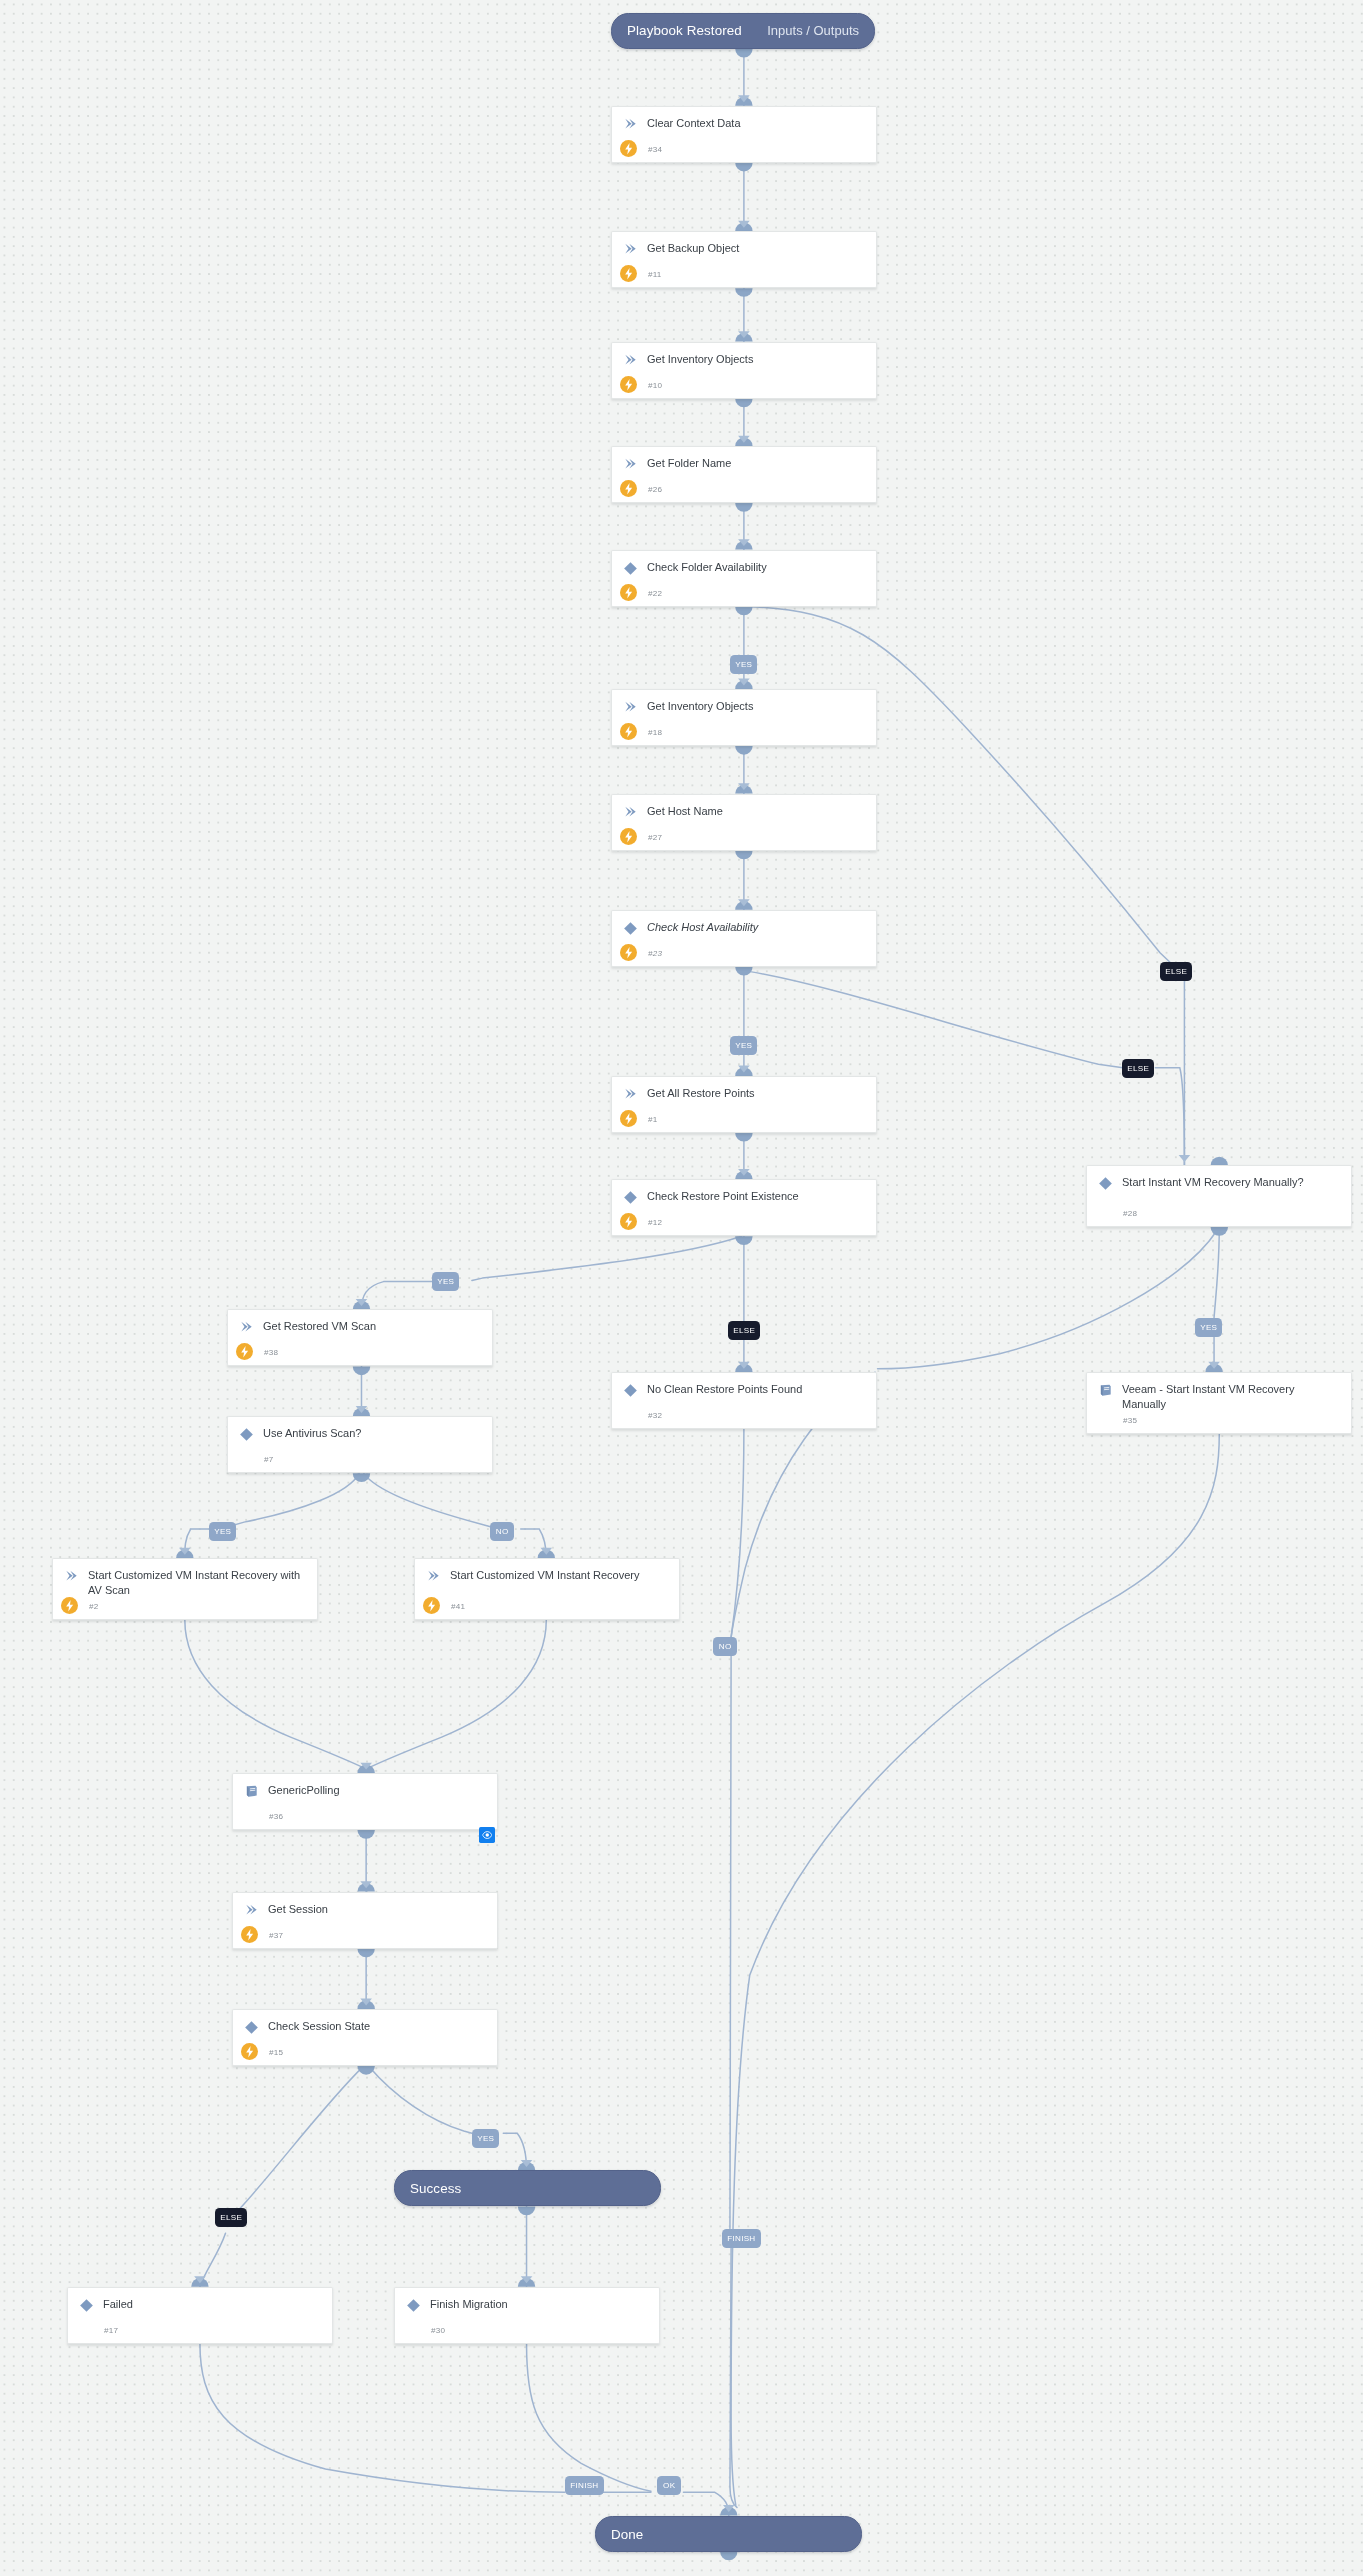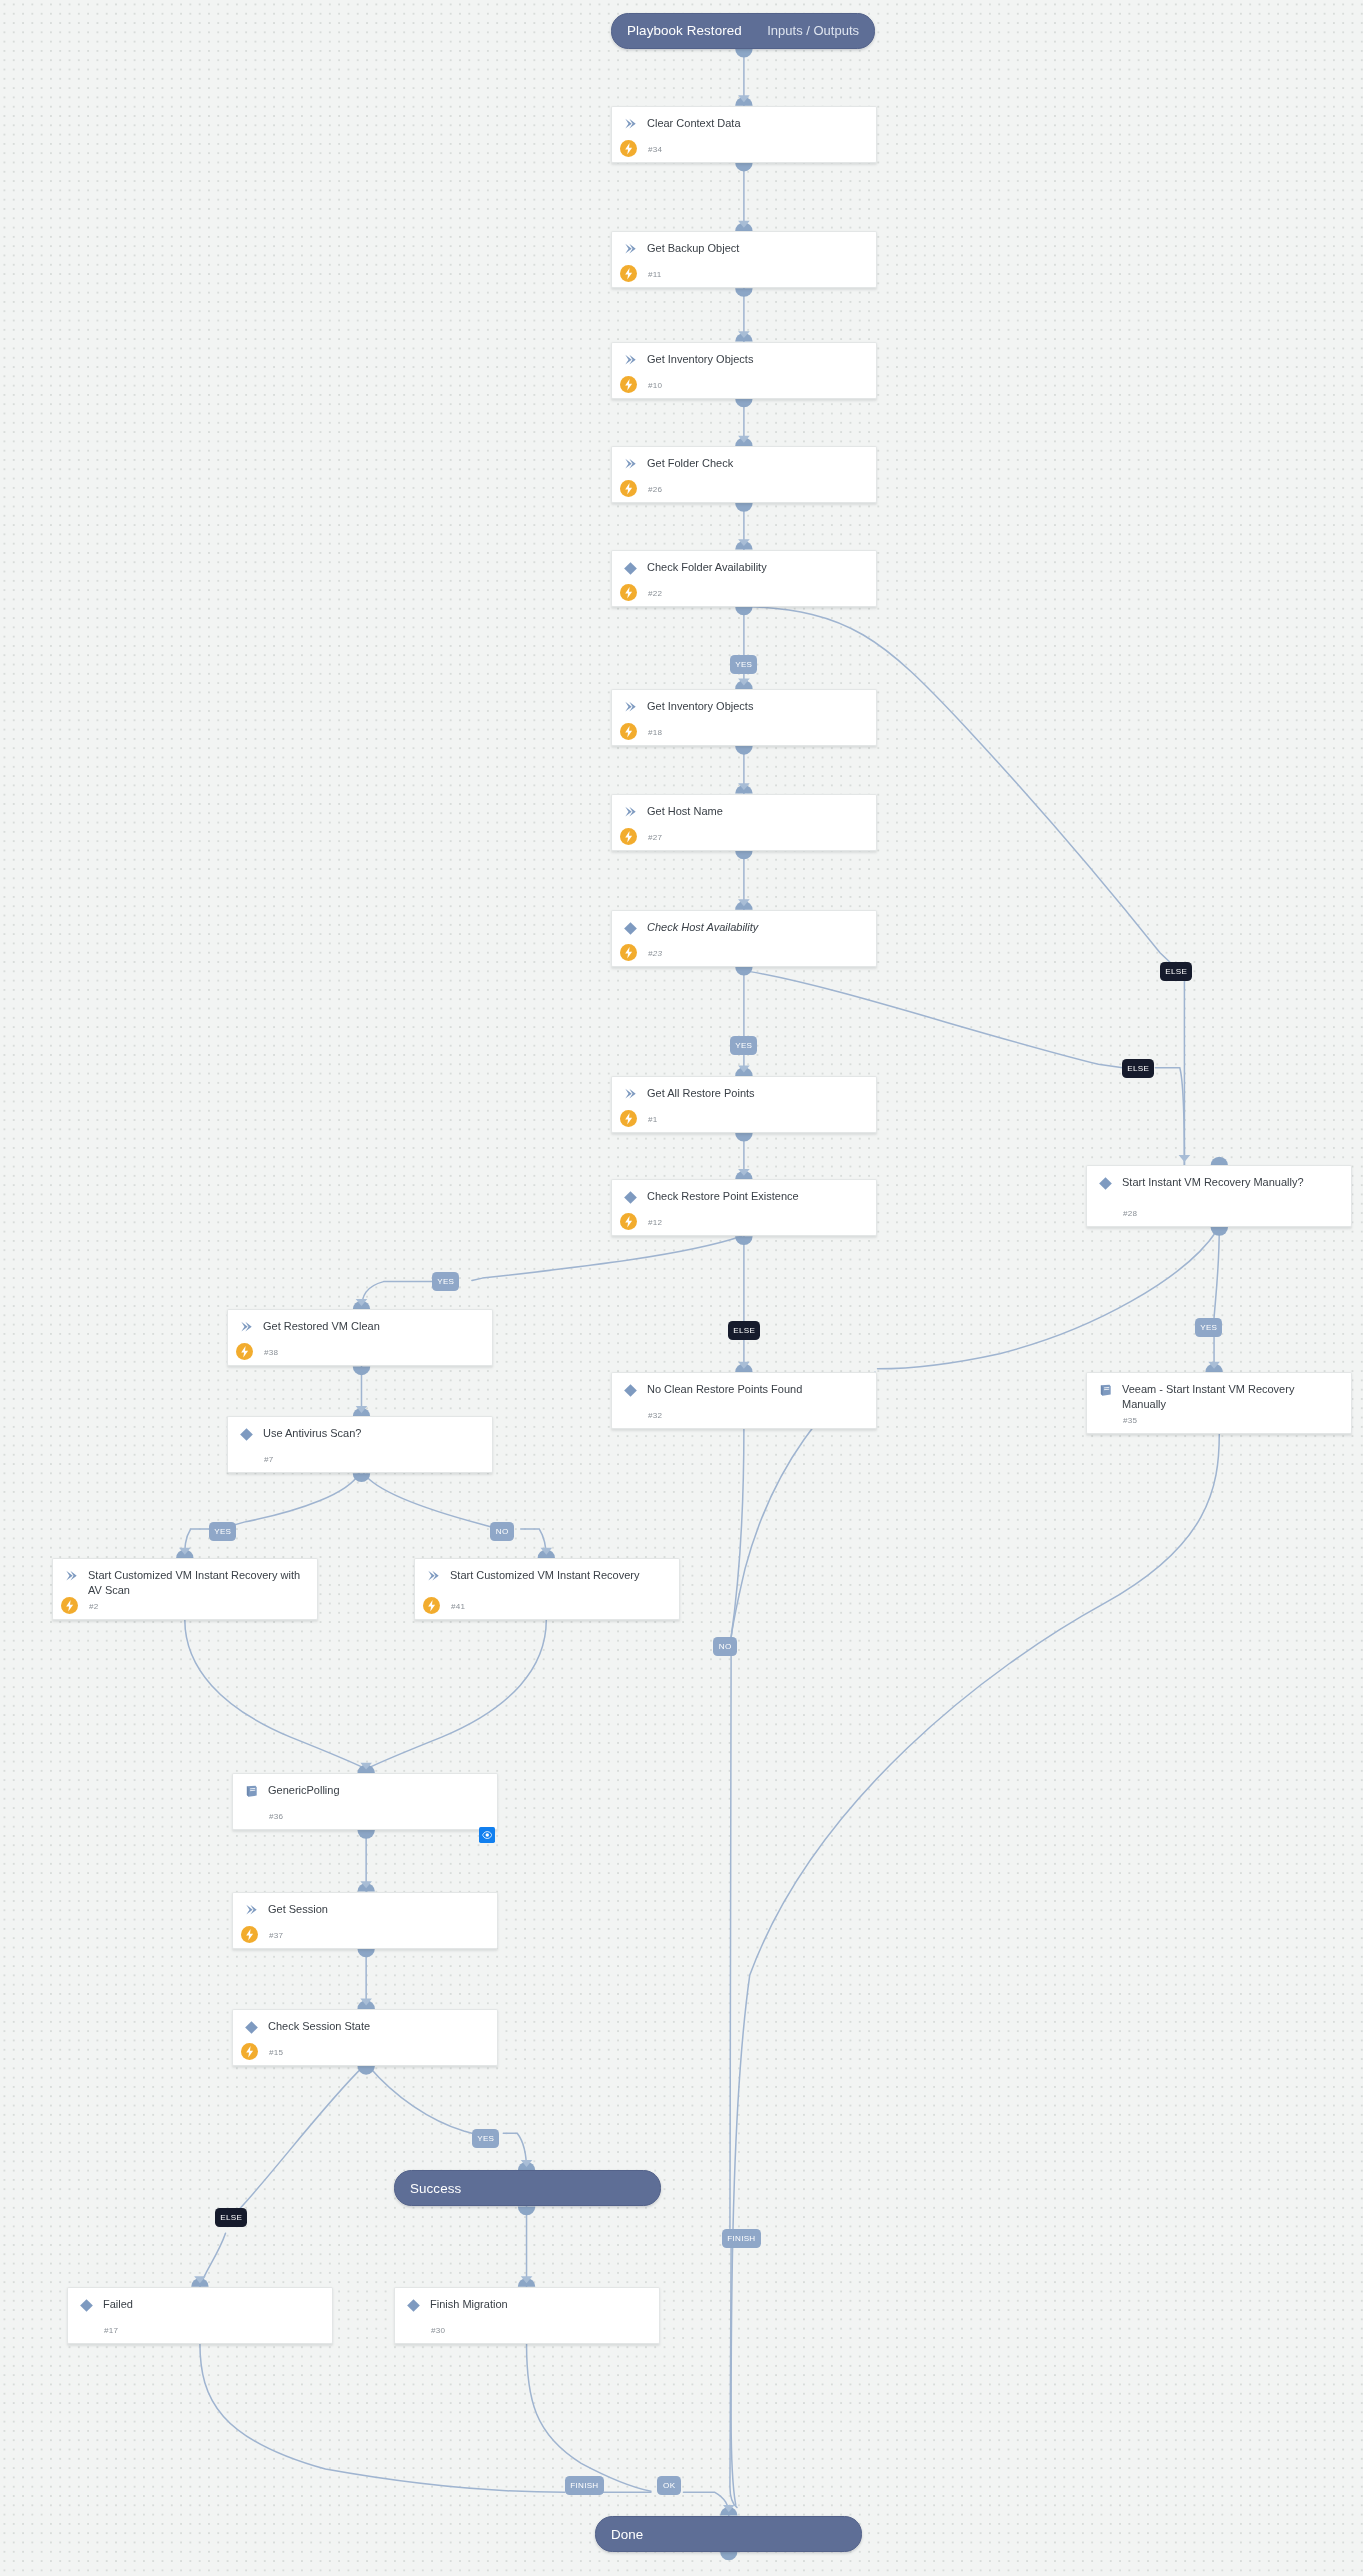--- a/index.html
+++ b/index.html
@@ -318,21 +318,21 @@
             <path d="M9.6 0 L2 11 L7 11 L5.6 20 L14 8.4 L8.6 8.4 Z" fill="#ffffff"></path>
           </svg>
         </div>
       </div>
       <div class="card" style="left: 611px; top: 446px; width: 266px; height: 57px;">
         <div class="card-head">
           <div class="card-ico"><svg width="15" height="14" viewBox="0 0 26 24">
               <path d="M4 3 L15 11.5 L4 20 L9.5 11.5 Z" fill="#7e9ac0"></path>
               <path d="M11 3 L22 11.5 L11 20 L16.5 11.5 Z" fill="#7e9ac0"></path>
             </svg></div>
-          <div class="card-title">Get Folder Check</div>
+          <div class="card-title">Get Folder Name</div>
         </div>
         <div class="card-id">#26</div>
         <div class="bolt">
           <svg width="9.3" height="11.6" viewBox="0 0 16 20">
             <path d="M9.6 0 L2 11 L7 11 L5.6 20 L14 8.4 L8.6 8.4 Z" fill="#ffffff"></path>
           </svg>
         </div>
       </div>
       <div class="card" style="left: 611px; top: 550px; width: 266px; height: 57px;">
         <div class="card-head">
@@ -450,21 +450,21 @@
           <div class="card-title">Veeam - Start Instant VM Recovery Manually</div>
         </div>
         <div class="card-id">#35</div>
       </div>
       <div class="card" style="left: 227px; top: 1309px; width: 266px; height: 57px;">
         <div class="card-head">
           <div class="card-ico"><svg width="15" height="14" viewBox="0 0 26 24">
               <path d="M4 3 L15 11.5 L4 20 L9.5 11.5 Z" fill="#7e9ac0"></path>
               <path d="M11 3 L22 11.5 L11 20 L16.5 11.5 Z" fill="#7e9ac0"></path>
             </svg></div>
-          <div class="card-title">Get Restored VM Clean</div>
+          <div class="card-title">Get Restored VM Scan</div>
         </div>
         <div class="card-id">#38</div>
         <div class="bolt">
           <svg width="9.3" height="11.6" viewBox="0 0 16 20">
             <path d="M9.6 0 L2 11 L7 11 L5.6 20 L14 8.4 L8.6 8.4 Z" fill="#ffffff"></path>
           </svg>
         </div>
       </div>
       <div class="card" style="left: 227px; top: 1416px; width: 266px; height: 57px;">
         <div class="card-head">

